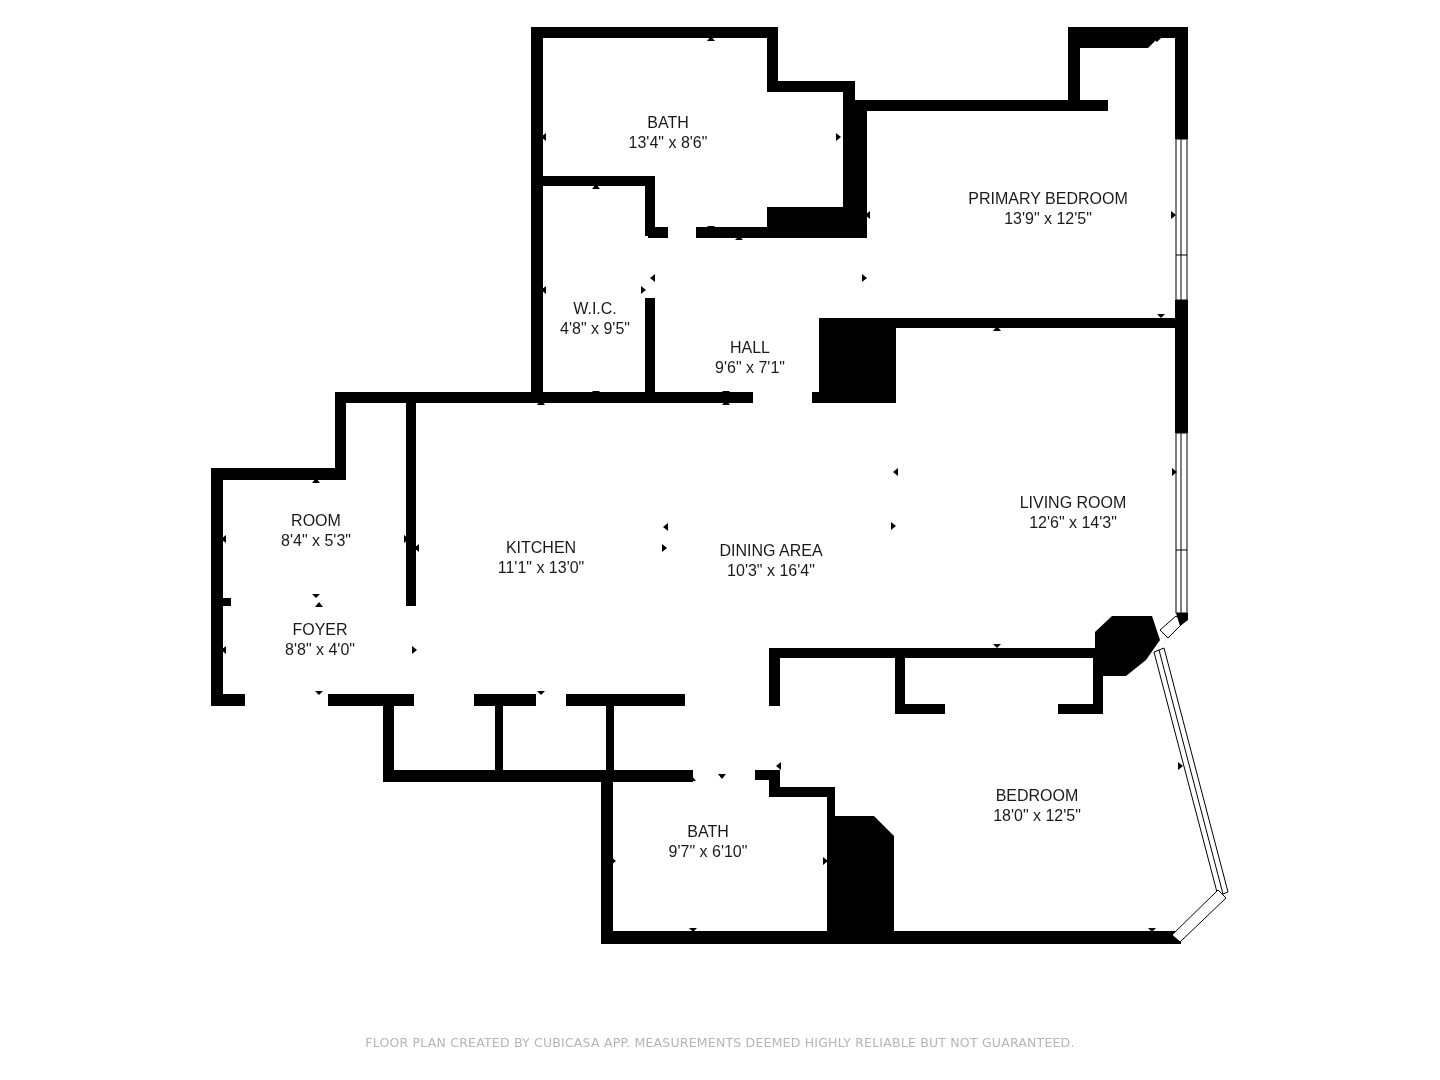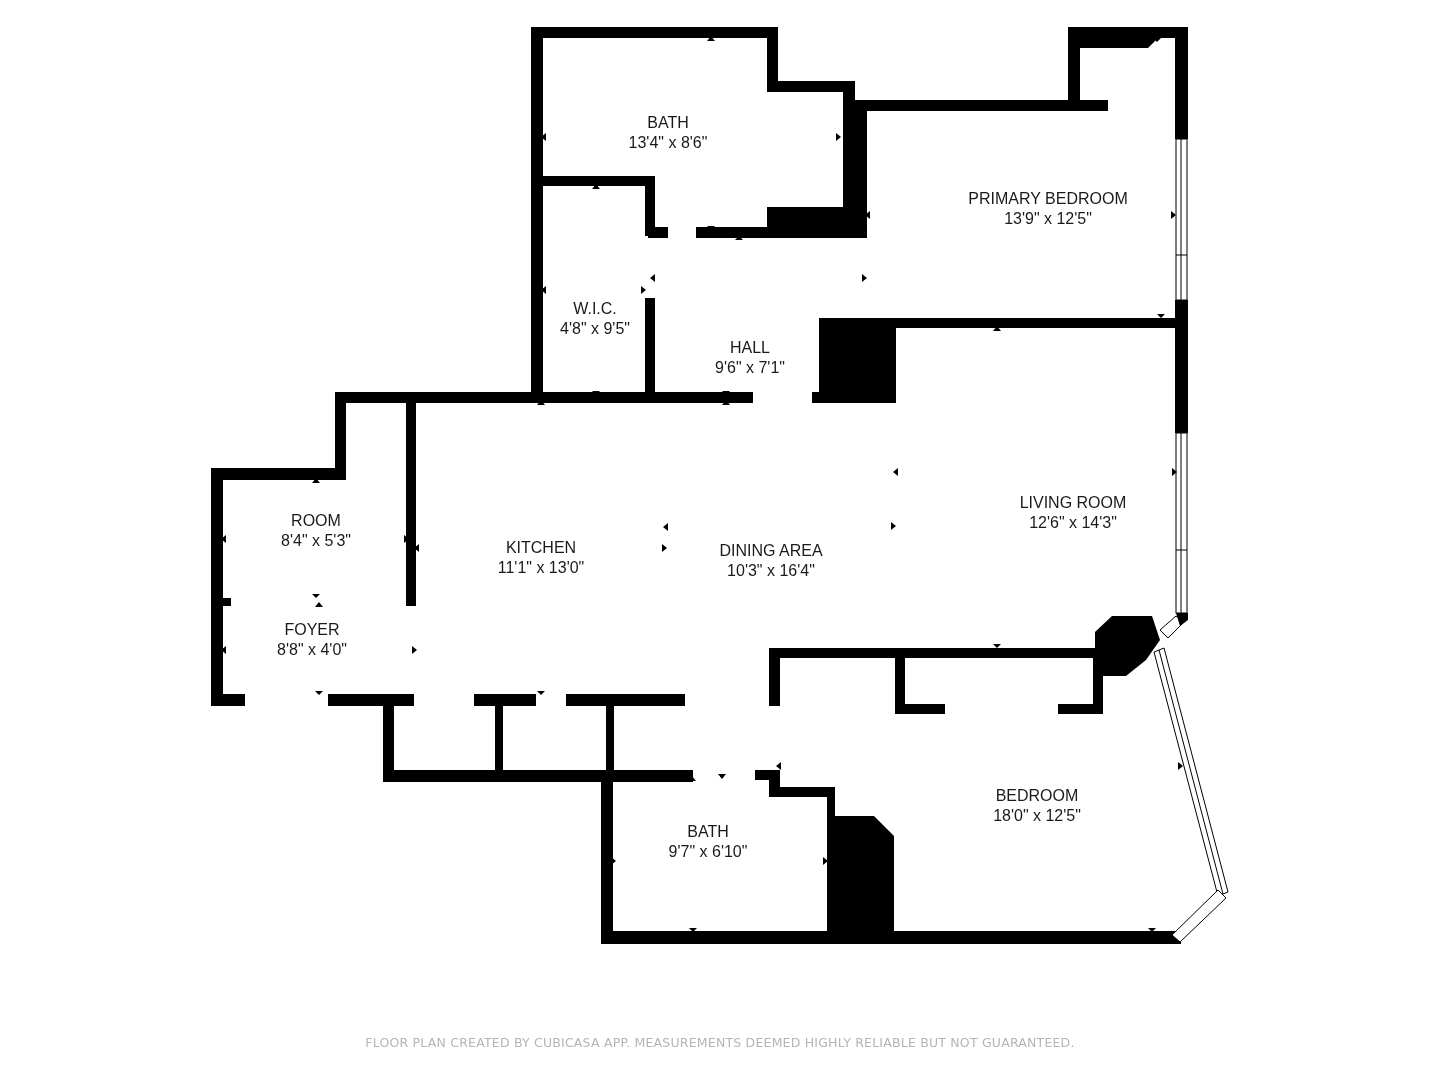--- a/index.html
+++ b/index.html
@@ -164,21 +164,21 @@
   <span class="room-dim">8'4" x 5'3"</span>
 </div>
 <div class="room-label" style="left:541px; top:538px;">
   <span class="room-name">KITCHEN</span>
   <span class="room-dim">11'1" x 13'0"</span>
 </div>
 <div class="room-label" style="left:771px; top:541px;">
   <span class="room-name">DINING AREA</span>
   <span class="room-dim">10'3" x 16'4"</span>
 </div>
-<div class="room-label" style="left:312px; top:620px;">
+<div class="room-label" style="left:320px; top:620px;">
   <span class="room-name">FOYER</span>
   <span class="room-dim">8'8" x 4'0"</span>
 </div>
 <div class="room-label" style="left:1005px; top:786px;margin-left:32px;">
   <span class="room-name">BEDROOM</span>
   <span class="room-dim">18'0" x 12'5"</span>
 </div>
 <div class="room-label" style="left:708px; top:822px;">
   <span class="room-name">BATH</span>
   <span class="room-dim">9'7" x 6'10"</span>

